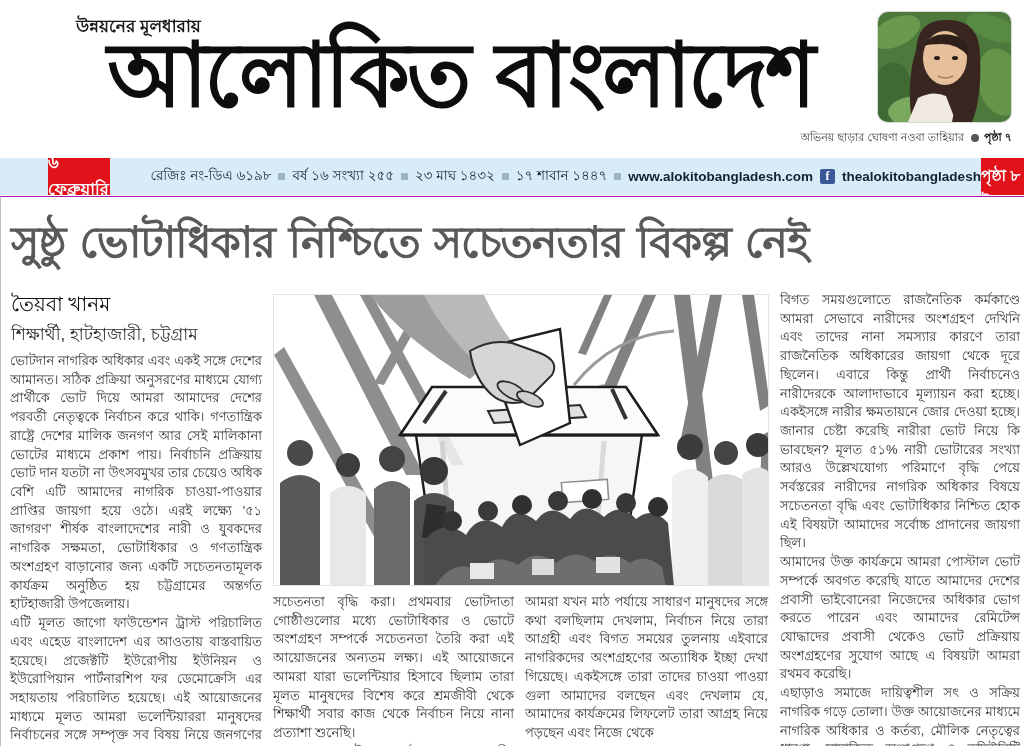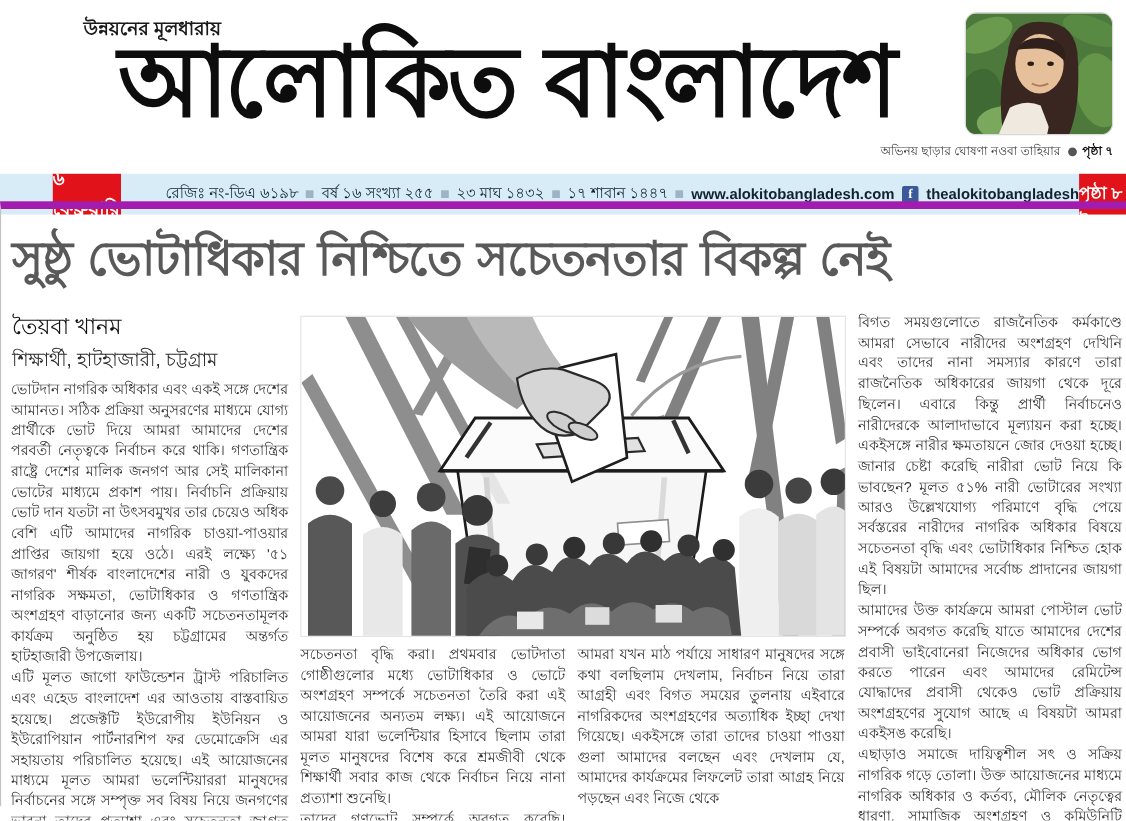--- a/index.html
+++ b/index.html
@@ -30,22 +30,22 @@
   .red-box.right { width:134px; margin-left:auto; font-size:15.5px; }
   .infobar-center { flex:1; display:flex; align-items:center; justify-content:center;
     font-size:13.5px; color:#13212e; gap:7px; white-space:nowrap;margin-left:40px; }
   .sep { width:7px; height:7px; background:#9db4c4; display:inline-block; }
   .fb-badge { width:15px; height:15px; background:#3b5998; border-radius:2px; color:#fff;
     font-weight:bold; font-size:12px; text-align:center; line-height:15px;
     font-family:"Liberation Serif",serif; display:inline-block; }
   .infobar-center .site { font-weight:bold; }
 
   
-  .article { position:absolute; left:0; top:183px; width:1024px; height:550px;
-    border-top:7px solid #a21caf; border-left:1px solid #c2c2c2; }
+  .article { position:absolute; left:0; top:196px; width:1024px; height:550px;
+    border-top:1px solid #a21caf; border-left:1px solid #c2c2c2; }
   .headline { position:absolute; left:10px; top:13px; width:1000px;
     font-size:43px; font-weight:bold; color:#595959; letter-spacing:-1px;
     font-family:"DejaVu Sans","Liberation Sans",sans-serif; }
   .author { position:absolute; left:10px; top:92px; font-size:20px; font-weight:normal; color:#101010; }
   .author-title { position:absolute; left:10px; top:124px; font-size:17px; color:#2b2b2b; }
 
   .bodycol { position:absolute; font-size:13px; line-height:1.44; color:#333;
     text-align:justify; }
   .bodycol p { margin:0; }
   .col1 { left:9px;   top:155px; width:252px; }
@@ -196,18 +196,18 @@
     </div>
     <div class="bodycol col2">
       <p>সচেতনতা বৃদ্ধি করা। প্রথমবার ভোটদাতা গোষ্ঠীগুলোর মধ্যে ভোটাধিকার ও ভোটে অংশগ্রহণ সম্পর্কে সচেতনতা তৈরি করা এই আয়োজনের অন্যতম লক্ষ্য। এই আয়োজনে আমরা যারা ভলেন্টিয়ার হিসাবে ছিলাম তারা মূলত মানুষদের বিশেষ করে শ্রমজীবী থেকে শিক্ষার্থী সবার কাজ থেকে নির্বাচন নিয়ে নানা প্রত্যাশা শুনেছি।</p>
       <p>তাদের গণভোট সম্পর্কে অবগত করেছি। গণভোটে উল্লেখিত প্রস্তাবসমূহ তাদের পছন্দ অনুযায়ী ভোট দিতে উৎসাহিত করেছি। একই সঙ্গে সাধারণ মানুষকে</p>
     </div>
     <div class="bodycol col3">
       <p>আমরা যখন মাঠ পর্যায়ে সাধারণ মানুষদের সঙ্গে কথা বলছিলাম দেখলাম, নির্বাচন নিয়ে তারা আগ্রহী এবং বিগত সময়ের তুলনায় এইবারে নাগরিকদের অংশগ্রহণের অত্যাধিক ইচ্ছা দেখা গিয়েছে। একইসঙ্গে তারা তাদের চাওয়া পাওয়া গুলা আমাদের বলছেন এবং দেখলাম যে, আমাদের কার্যক্রমের লিফলেট তারা আগ্রহ নিয়ে পড়ছেন এবং নিজে থেকে</p>
     </div>
     <div class="bodycol col4">
       <p>বিগত সময়গুলোতে রাজনৈতিক কর্মকাণ্ডে আমরা সেভাবে নারীদের অংশগ্রহণ দেখিনি এবং তাদের নানা সমস্যার কারণে তারা রাজনৈতিক অধিকারের জায়গা থেকে দূরে ছিলেন। এবারে কিন্তু প্রার্থী নির্বাচনেও নারীদেরকে আলাদাভাবে মূল্যায়ন করা হচ্ছে। একইসঙ্গে নারীর ক্ষমতায়নে জোর দেওয়া হচ্ছে। জানার চেষ্টা করেছি নারীরা ভোট নিয়ে কি ভাবছেন? মূলত ৫১% নারী ভোটারের সংখ্যা আরও উল্লেখযোগ্য পরিমাণে বৃদ্ধি পেয়ে সর্বস্তরের নারীদের নাগরিক অধিকার বিষয়ে সচেতনতা বৃদ্ধি এবং ভোটাধিকার নিশ্চিত হোক এই বিষয়টা আমাদের সর্বোচ্চ প্রাদানের জায়গা ছিল।</p>
-      <p>আমাদের উক্ত কার্যক্রমে আমরা পোস্টাল ভোট সম্পর্কে অবগত করেছি যাতে আমাদের দেশের প্রবাসী ভাইবোনেরা নিজেদের অধিকার ভোগ করতে পারেন এবং আমাদের রেমিটেন্স যোদ্ধাদের প্রবাসী থেকেও ভোট প্রক্রিয়ায় অংশগ্রহণের সুযোগ আছে এ বিষয়টা আমরা একইসঙ করেছি।</p>
+      <p>আমাদের উক্ত কার্যক্রমে আমরা পোস্টাল ভোট সম্পর্কে অবগত করেছি যাতে আমাদের দেশের প্রবাসী ভাইবোনেরা নিজেদের অধিকার ভোগ করতে পারেন এবং আমাদের রেমিটেন্স যোদ্ধাদের প্রবাসী থেকেও ভোট প্রক্রিয়ায় অংশগ্রহণের সুযোগ আছে এ বিষয়টা আমরা রথমব করেছি।</p>
       <p>এছাড়াও সমাজে দায়িত্বশীল সৎ ও সক্রিয় নাগরিক গড়ে তোলা। উক্ত আয়োজনের মাধ্যমে নাগরিক অধিকার ও কর্তব্য, মৌলিক নেতৃত্বের ধারণা, সামাজিক অংশগ্রহণ ও কমিউনিটি পর্যায়ে ইতিবাচক মনোভাব সৃষ্টির লক্ষ্যে কাজ করা হয়। মূলত আসন্ন জাতীয় সংসদ নির্বাচন সুষ্ঠু নিরপেক্ষ ও নির্বিঘ্নে সম্পন্ন হোক এটাই আমাদের কার্যক্রমের মূল লক্ষ্য ছিল। এভাবেই তরুণরা বিভিন্ন সামাজিক কার্যক্রমের মাধ্যমে দেশের সরকার ব্যবস্থা সুষ্ঠুভাবে গঠনে সক্রিয়া ভূমিকা পালন করে যাচ্ছেন।</p>
     </div>
   </div>
 
 </div>
 
 </body></html>

